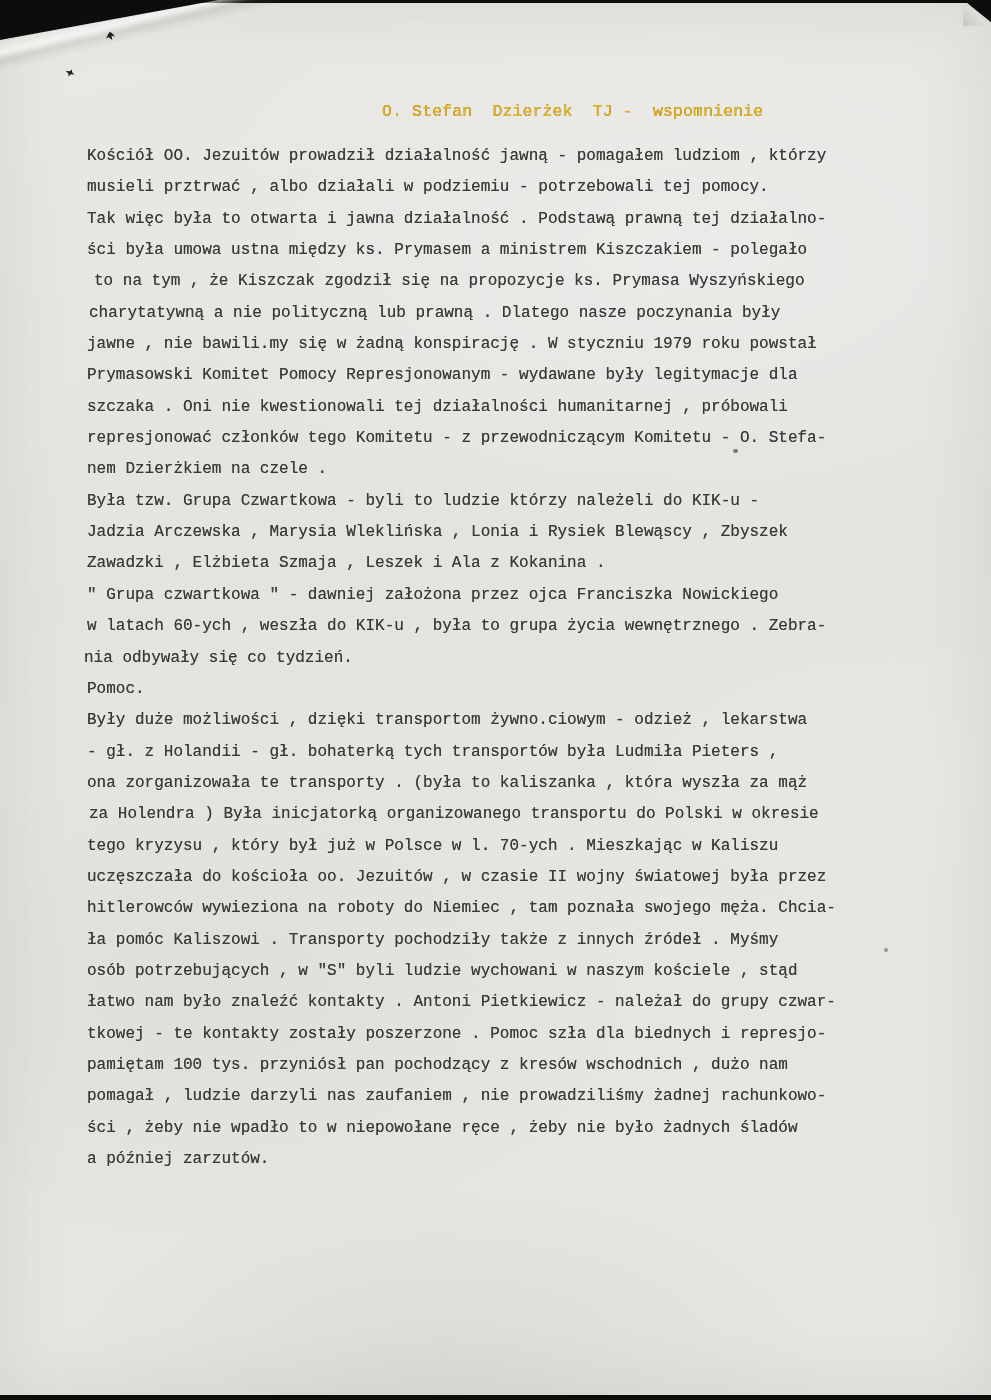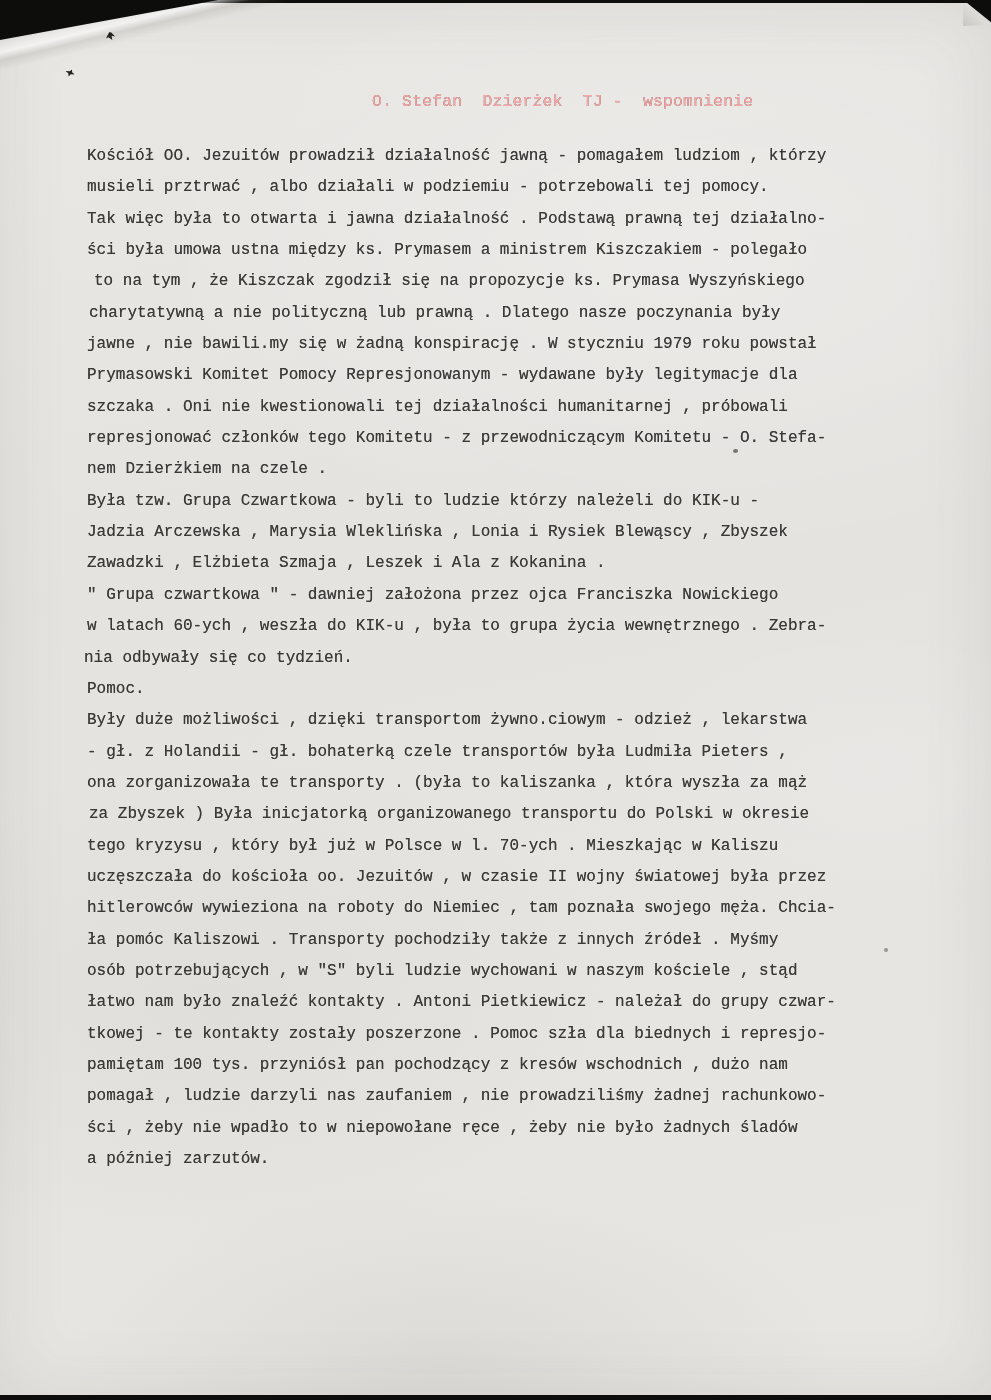--- a/index.html
+++ b/index.html
@@ -103,24 +103,24 @@
     left: 884px; top: 948px; width: 4px; height: 4px;
     background: rgba(70,69,64,0.5);
     border-radius: 50%;
   }
 
   
   .title {
     position: absolute;
     left: 366px;
     top: 86px;
-    margin: 6px;
+    margin: 16px;
     font-size: 16.4px;
     font-weight: normal;
-    color: #fca5a5;
+    color: #eab308;
     white-space: pre;
     letter-spacing: 0.2px;
     text-shadow: 0 0 0.6px rgba(46,45,43,0.85);
     z-index: 6;
   }
   .body-text {
     position: absolute;
     left: 87px;
     top: 141px;
     z-index: 6;
@@ -168,23 +168,23 @@
   <div class="line">represjonować członków tego Komitetu - z przewodniczącym Komitetu - O. Stefa-</div>
   <div class="line">nem Dzierżkiem na czele .</div>
   <div class="line">Była tzw. Grupa Czwartkowa - byli to ludzie którzy należeli do KIK-u -</div>
   <div class="line">Jadzia Arczewska , Marysia Wleklińska , Lonia i Rysiek Blewąscy , Zbyszek</div>
   <div class="line">Zawadzki , Elżbieta Szmaja , Leszek i Ala z Kokanina .</div>
   <div class="line">" Grupa czwartkowa " - dawniej założona przez ojca Franciszka Nowickiego</div>
   <div class="line">w latach 60-ych , weszła do KIK-u , była to grupa życia wewnętrznego . Zebra-</div>
   <div class="line">nia odbywały się co tydzień.</div>
   <div class="line">Pomoc.</div>
   <div class="line">Były duże możliwości , dzięki transportom żywno.ciowym - odzież , lekarstwa</div>
-  <div class="line">- gł. z Holandii - gł. bohaterką czele transportów była Ludmiła Pieters ,</div>
+  <div class="line">- gł. z Holandii - gł. bohaterką tych transportów była Ludmiła Pieters ,</div>
   <div class="line">ona zorganizowała te transporty . (była to kaliszanka , która wyszła za mąż</div>
-  <div class="line">za Zbyszek ) Była inicjatorką organizowanego transportu do Polski w okresie</div>
+  <div class="line">za Holendra ) Była inicjatorką organizowanego transportu do Polski w okresie</div>
   <div class="line">tego kryzysu , który był już w Polsce w l. 70-ych . Mieszkając w Kaliszu</div>
   <div class="line">uczęszczała do kościoła oo. Jezuitów , w czasie II wojny światowej była przez</div>
   <div class="line">hitlerowców wywieziona na roboty do Niemiec , tam poznała swojego męża. Chcia-</div>
   <div class="line">ła pomóc Kaliszowi . Transporty pochodziły także z innych źródeł . Myśmy</div>
   <div class="line">osób potrzebujących , w "S" byli ludzie wychowani w naszym kościele , stąd</div>
   <div class="line">łatwo nam było znaleźć kontakty . Antoni Pietkiewicz - należał do grupy czwar-</div>
   <div class="line">tkowej - te kontakty zostały poszerzone . Pomoc szła dla biednych i represjo-</div>
   <div class="line">pamiętam 100 tys. przyniósł pan pochodzący z kresów wschodnich , dużo nam</div>
   <div class="line">pomagał , ludzie darzyli nas zaufaniem , nie prowadziliśmy żadnej rachunkowo-</div>
   <div class="line">ści , żeby nie wpadło to w niepowołane ręce , żeby nie było żadnych śladów</div>

